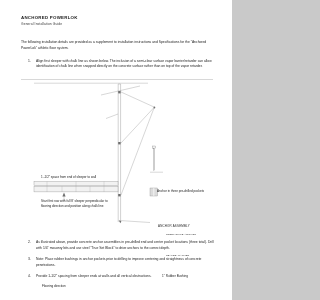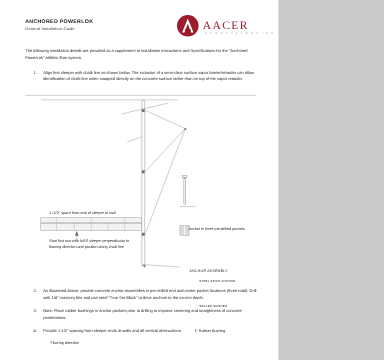--- a/index.html
+++ b/index.html
@@ -146,32 +146,20 @@
 </style>
 </head>
 <body>
 
 <div id="page">
 
   <div id="header">
     <div id="doc-title">ANCHORED POWERLOK</div>
     <div id="doc-subtitle">General Installation Guide</div>
 
-    <div id="logo">
-      <div id="logo-mark">
-        <svg width="19" height="19" viewBox="0 0 38 38">
-          <path d="M19 1 C29 1 37 9 37 19 C37 29 29 37 19 37 C9 37 1 29 1 19 C1 9 9 1 19 1 Z" fill="#9c1c2e"></path>
-          <path d="M19 7 L28.5 30 L24.5 30 L19 15.5 L13.5 30 L9.5 30 Z" fill="#ffffff"></path>
-          <rect x="14.2" y="24.5" width="9.6" height="5.5" fill="#9c1c2e"></rect>
-          <rect x="15.2" y="25.4" width="7.6" height="3.8" fill="#ffffff" opacity="0"></rect>
-        </svg>
-      </div>
-      <div id="logo-text">AACER</div>
-      <div id="logo-tagline">S P O R T S   F L O O R I N G</div>
-    </div>
   </div>
 
   <div class="para" id="intro">The following installation details are provided as a supplement to installation instructions and Specifications for the "Anchored PowerLok" athletic floor system.</div>
 
   <div class="numitem" id="item1">
     <span class="num">1.</span>
     <span class="txt">Align first sleeper with chalk line as shown below. The inclusion of a semi-clear surface vapor barrier/retarder can allow identification of chalk line when snapped directly on the concrete surface rather than on top of the vapor retarder.</span>
   </div>
 
   <div id="rule1"></div>

